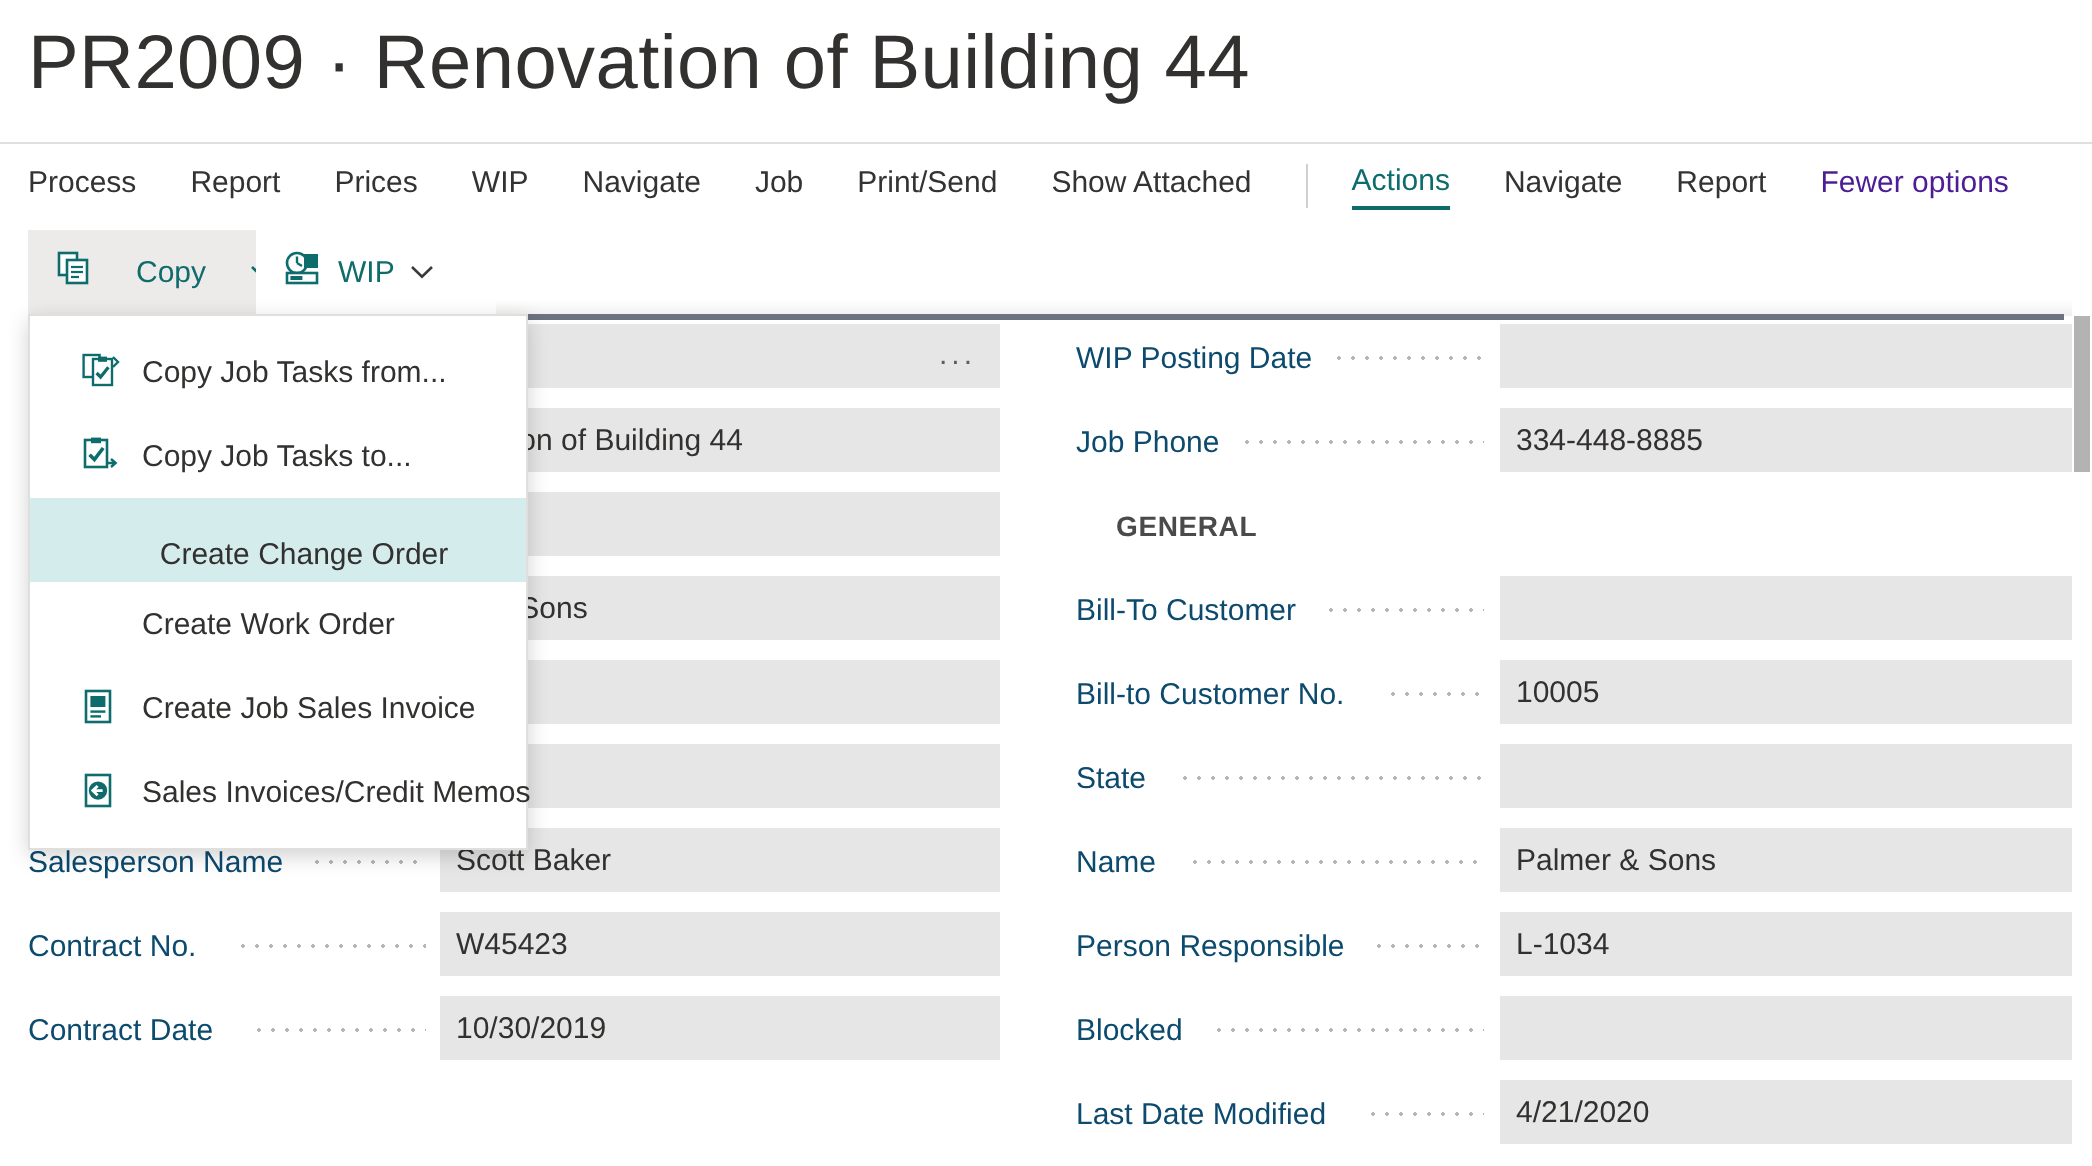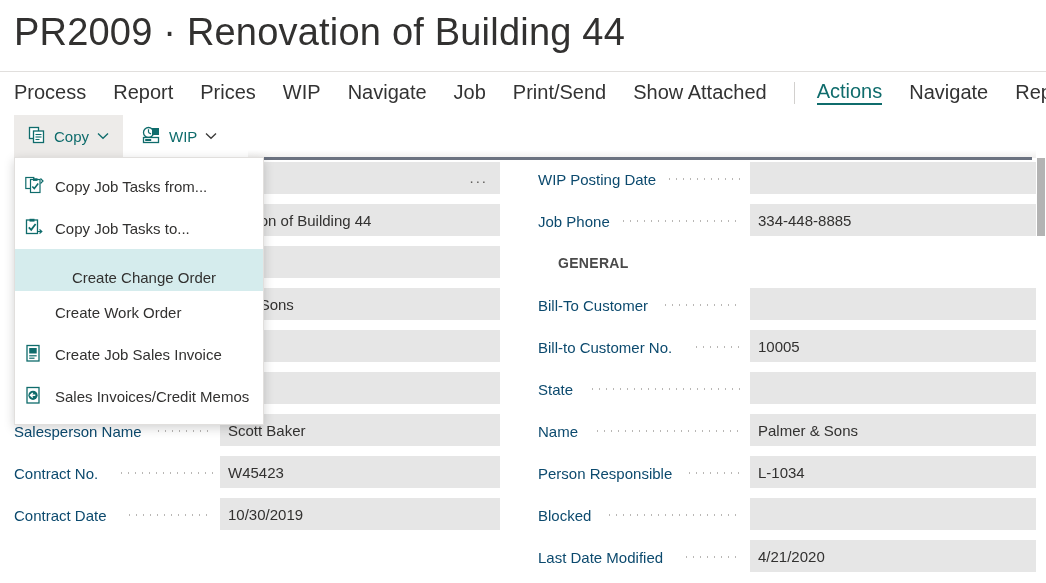--- a/index.html
+++ b/index.html
@@ -17,41 +17,41 @@
     letter-spacing:.2px;white-space:nowrap;line-height:52px;
   }
 
   
   .menubar{
     position:absolute;left:0;top:71px;width:1046px;height:42px;
     border-top:1px solid #e1dfdd;box-sizing:border-box;
   }
   .menubar .inner{display:flex;align-items:center;height:42px;padding-left:14px;}
   .menu-item{
-    font-size:20px;color:#333333;white-space:nowrap;margin-right:27px;
+    font-size:15px;color:#333333;white-space:nowrap;margin-right:27px;
     cursor:pointer;line-height:20px;padding-bottom:2px;
   }
   .menu-sep{
     width:1px;height:22px;background:#d2d0ce;margin:0 22px 0 0;flex:0 0 auto;
   }
   .menu-item.active{
     color:#0f6c6c;border-bottom:2px solid #0f6c6c;padding-bottom:2px;
   }
   .menu-item.muted{color:#4c1d95;}
 
   
   .toolbar{
     position:absolute;left:0;top:115px;width:1046px;height:42px;background:#ffffff;
   }
   .tb-btn{
     position:absolute;top:0;height:42px;display:flex;align-items:center;
     padding:0 14px;cursor:pointer;box-sizing:border-box;
     font-size:15px;color:#0f6c6c;white-space:nowrap;
   }
-  .tb-btn.copy{left:14px;background:#edebe9;}
+  .tb-btn.copy{left:14px;background:#edebe9;gap:14px;}
   .tb-btn.wip{left:128px;background:#ffffff;}
   .tb-btn .lbl{margin-left:8px;color:#0f6c6c;}
   .tb-btn .caret{margin-left:8px;display:inline-block;}
   .caret svg{display:block;}
 
   
   .content-rule{
     position:absolute;left:248px;top:157px;width:784px;height:3px;background:#6b7280;
   }
   .content-rule-bg{
@@ -104,21 +104,21 @@
 
   
   .dropdown{
     position:absolute;left:14px;top:157px;width:250px;
     background:#ffffff;border:1px solid #e1dfdd;
     box-shadow:0 3px 10px rgba(0,0,0,.18);
     padding:7px 0 7px 0;box-sizing:border-box;z-index:40;
   }
   .dd-item{
     position:relative;height:42px;display:flex;align-items:center;
-    padding-left:10px;cursor:pointer;box-sizing:border-box;
+    padding-left:26px;cursor:pointer;box-sizing:border-box;
   }
   .dd-item.selected{background:#d5eced;flex-direction:column;}
   .dd-item .ic{width:22px;height:20px;flex:0 0 auto;margin-right:8px;}
   .dd-item .ic.empty{width:22px;}
   .dd-item .txt{font-size:15px;color:#323130;white-space:nowrap;}
   .dd-item.indent .txt{padding-left:0;}
 
   
   .vscroll{
     position:absolute;right:0;top:150px;width:10px;height:433px;background:#ffffff;z-index:30;

